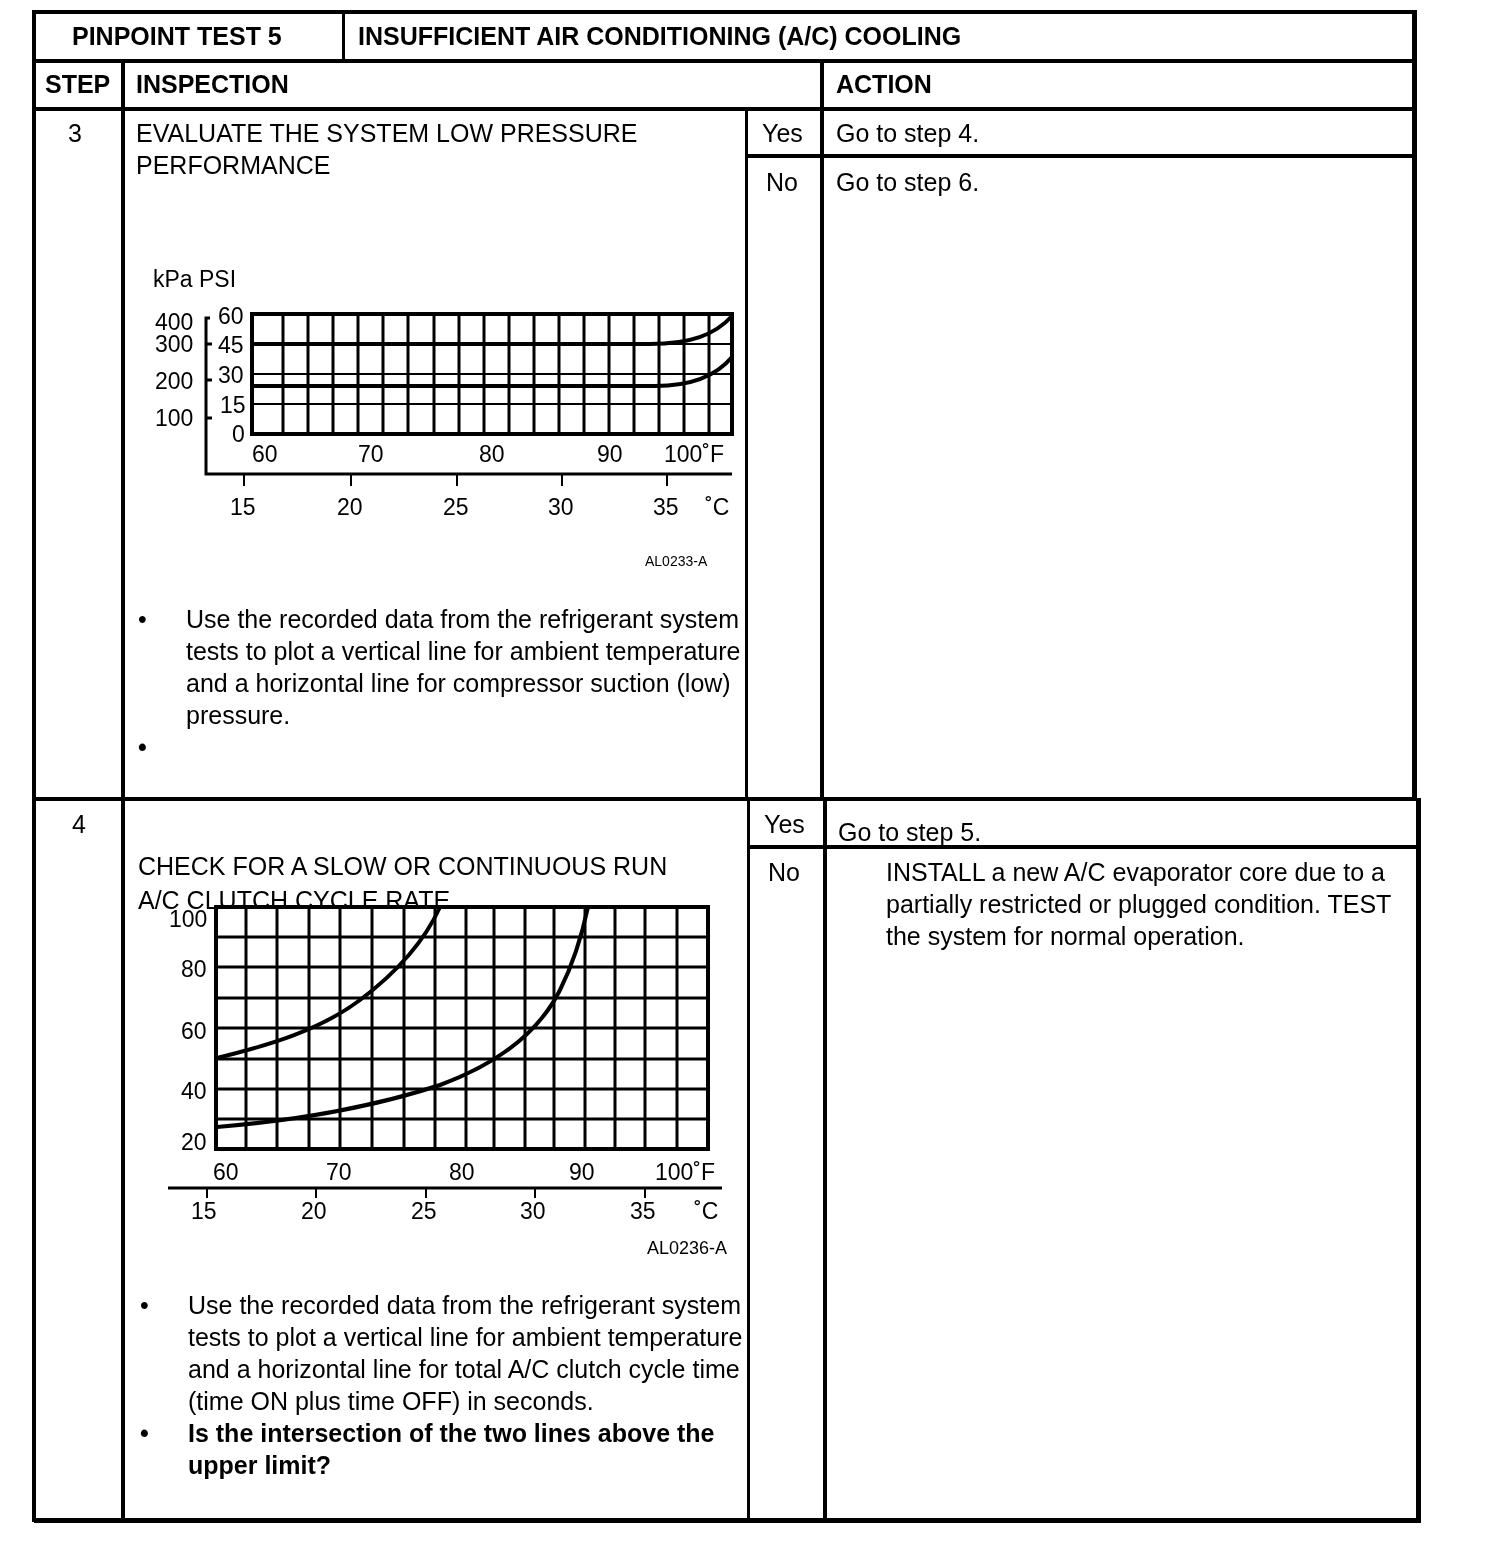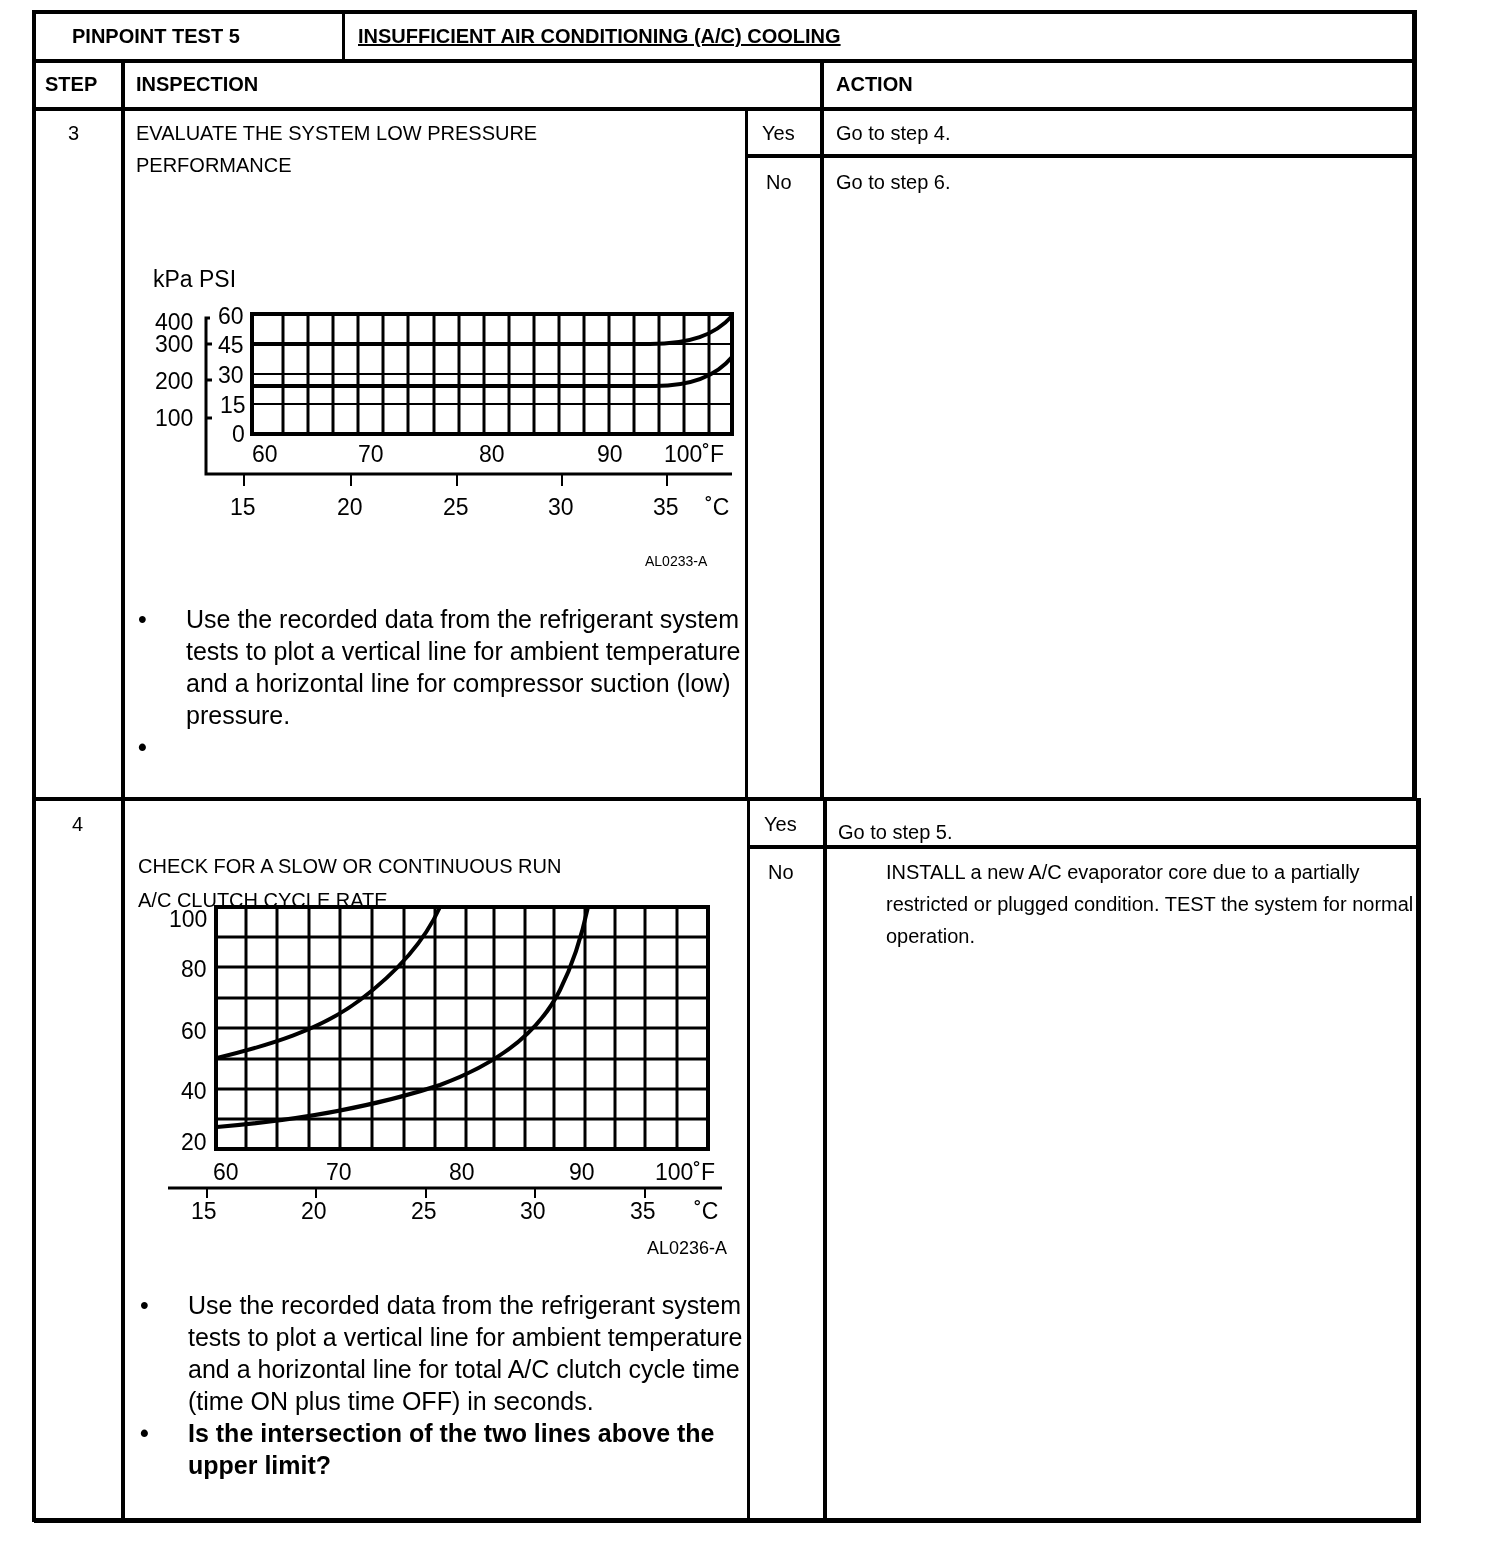--- a/index.html
+++ b/index.html
@@ -1,20 +1,20 @@
 <!DOCTYPE html>
 <html><head>
 <meta charset="utf-8">
 <style>
   html, body { margin: 0; padding: 0; background: #ffffff; }
   body { width: 1504px; height: 1546px; position: relative; font-family: "Liberation Sans", sans-serif; color: #000; }
   .abs { position: absolute; }
   .hline { position: absolute; background: #000; }
   .vline { position: absolute; background: #000; }
-  .txt { position: absolute; font-size: 20px; line-height: 32px; white-space: nowrap; }
+  .txt { position: absolute; font-size: 25px; line-height: 32px; white-space: nowrap; }
   .bold { font-weight: bold; }
   .bullet-list { position: absolute; margin: 0; padding: 0; list-style: none; font-size: 25px; line-height: 32px; }
   .bullet-list li { position: relative; padding-left: 50px; }
   .bullet-list li .dot { position: absolute; left: 2px; top: 0; }
   svg text { font-family: "Liberation Sans", sans-serif; }
 </style>
 </head>
 <body>
 
 <div>
@@ -43,21 +43,21 @@
   <div class="vline" style="left:747px; top:798px; width:3px; height:724px;"></div>
 
   <div class="vline" style="left:820px; top:60px; width:4px; height:740px;"></div>
   <div class="vline" style="left:823px; top:798px; width:4px; height:724px;"></div>
 
   <div class="vline" style="left:1412px; top:10px; width:5px; height:790px;"></div>
   <div class="vline" style="left:1416px; top:798px; width:5px; height:724px;"></div>
 </div>
 
 <div class="txt bold" style="left:72px; top:20px;">PINPOINT TEST 5</div>
-<div class="txt bold" style="left:358px; top:20px;text-decoration:underline;">INSUFFICIENT AIR CONDITIONING (A/C) COOLING</div>
+<div class="txt bold" style="left:358px; top:20px;">INSUFFICIENT AIR CONDITIONING (A/C) COOLING</div>
 
 <div class="txt bold" style="left:45px; top:68px;">STEP</div>
 <div class="txt bold" style="left:136px; top:68px;">INSPECTION</div>
 <div class="txt bold" style="left:836px; top:68px;">ACTION</div>
 
 <div>
   <div class="txt" style="left:68px; top:117px;">3</div>
   <div class="txt" style="left:136px; top:117px;">EVALUATE THE SYSTEM LOW PRESSURE</div>
   <div class="txt" style="left:136px; top:149px;">PERFORMANCE</div>
 

